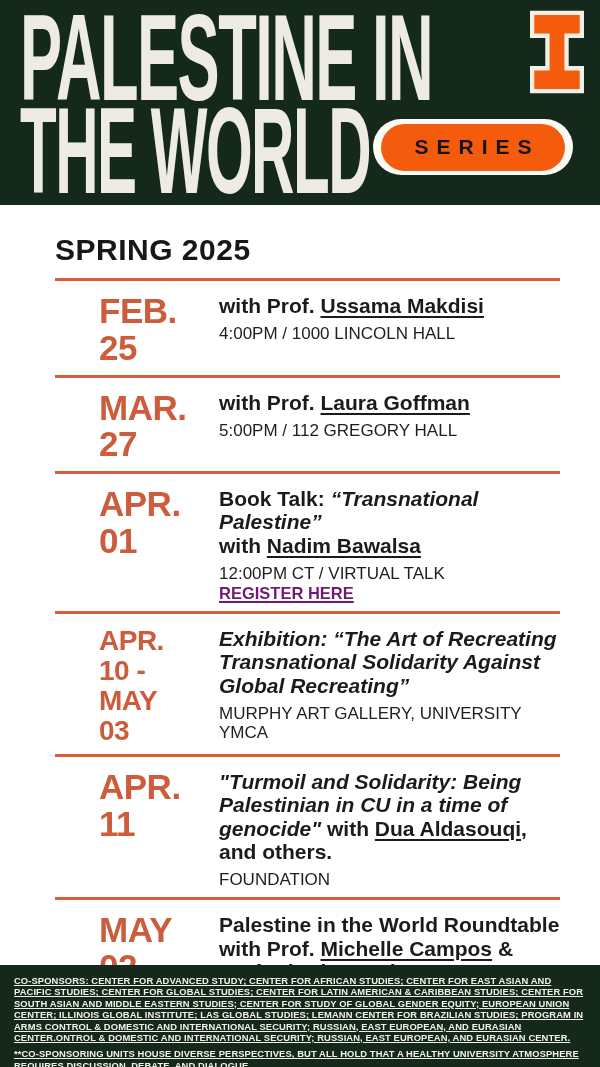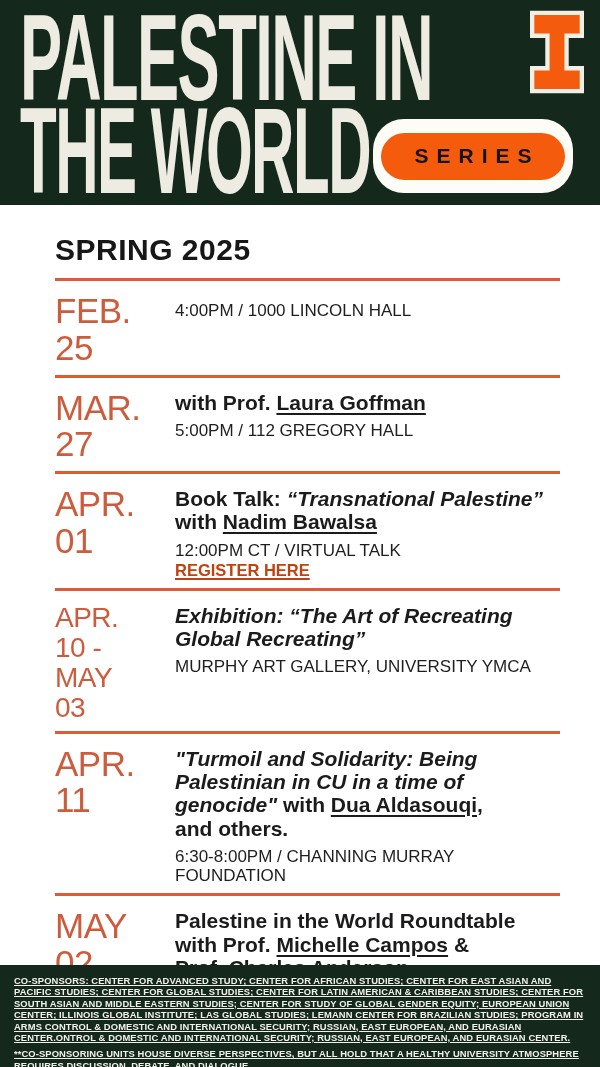--- a/index.html
+++ b/index.html
@@ -24,21 +24,21 @@
   .title-svg{position:absolute;left:0;top:0;}
   .title-svg text{
     fill:var(--cream);
     font-family:"Liberation Sans","DejaVu Sans",sans-serif;
     font-weight:bold;
     font-size:122px;
     letter-spacing:-3px;
   }
   .block-i{position:absolute;top:9px;right:14px;width:58px;height:86px;}
   .series-badge{
-    position:absolute;top:119px;right:27px;width:200px;height:74px;
+    position:absolute;top:119px;right:27px;width:200px;height:56px;
     background:#fdfcf7;border-radius:31px;
     display:flex;align-items:center;justify-content:center;
   }
   .series-inner{
     width:184px;height:47px;background:var(--bright-orange);border-radius:24px;
     display:flex;align-items:center;justify-content:center;
   }
   .series-inner span{
     color:#141414;font-weight:bold;font-size:21px;
     letter-spacing:8px;padding-left:8px;
@@ -51,36 +51,36 @@
   .season{
     font-size:30px;font-weight:bold;color:#171717;letter-spacing:0.5px;
     margin-top:20px;padding-bottom:11px;border-bottom:3px solid var(--rule-orange);
   }
   .event-row{
     display:flex;padding:10px 0 8px;border-bottom:3px solid var(--rule-orange);
   }
   .event-row.last{border-bottom:none;}
   .event-date{
     flex:0 0 120px;width:120px;
-    color:var(--date-orange);font-weight:normal;font-size:35px;line-height:1.05;
-    letter-spacing:-0.5px;padding-top:2px;
+    color:var(--date-orange);font-weight:bold;font-size:35px;line-height:1.05;
+    letter-spacing:-0.5px;padding-top:2px;margin-left:44px;
   }
   .event-date.small{font-size:28px;line-height:1.07;}
   .event-content{flex:1 1 auto;padding-top:3px;}
   .t-line{
     font-size:21px;font-weight:bold;color:var(--ink);line-height:1.11;
     white-space:pre-wrap;
   }
   .t-line .i{font-style:italic;}
   .t-line .u{text-decoration:underline;text-decoration-thickness:2px;text-underline-offset:3px;}
   .meta{
     margin-top:7px;font-size:17px;color:#1e1e1e;line-height:1.13;white-space:pre-wrap;
   }
   .reg-link{
-    display:inline-block;margin-top:1px;font-size:16.5px;font-weight:bold;color:#c2410c;
+    display:inline-block;margin-top:1px;font-size:16.5px;font-weight:bold;color:#701a75;
     text-decoration:underline;text-decoration-thickness:2px;text-underline-offset:2px;
     cursor:pointer;
   }
   
   .ftr{
     flex:0 0 102px;height:102px;background:var(--green);
     padding:10px 14px 0;overflow:hidden;
   }
   .ftr p{
     color:#f2f1e9;font-size:9.4px;font-weight:bold;line-height:1.21;
@@ -110,50 +110,52 @@
       </div>
     </div>
   </header>
 
   <main class="main">
     <h1 class="season">SPRING 2025</h1>
     <div id="events">
         <div class="event-row">
           <div class="event-date">FEB.<br>25</div>
           <div class="event-content">
+            <div class="t-line"><span>with Prof. </span><span class="u">Ussama Makdisi</span></div>
             <div class="meta"><div>4:00PM / 1000 LINCOLN HALL</div></div>
           </div>
         </div>
         <div class="event-row">
           <div class="event-date">MAR.<br>27</div>
           <div class="event-content">
             <div class="t-line"><span>with Prof. </span><span class="u">Laura Goffman</span></div>
             <div class="meta"><div>5:00PM / 112 GREGORY HALL</div></div>
           </div>
         </div>
         <div class="event-row">
           <div class="event-date">APR.<br>01</div>
           <div class="event-content"><div class="t-line"><span>Book Talk: </span><span class="i">“Transnational Palestine”</span></div><div class="t-line"><span>with </span><span class="u">Nadim Bawalsa</span></div><div class="meta"><div>12:00PM CT / VIRTUAL TALK</div></div><a class="reg-link" href="#">REGISTER HERE</a></div>
         </div>
         <div class="event-row">
           <div class="event-date small">APR.<br>10 -<br>MAY<br>03</div>
           <div class="event-content">
             <div class="t-line"><span class="i">Exhibition: “The Art of Recreating</span></div>
+            <div class="t-line"><span class="i">Transnational Solidarity Against</span></div>
             <div class="t-line"><span class="i">Global Recreating”</span></div>
             <div class="meta"><div>MURPHY ART GALLERY, UNIVERSITY YMCA</div></div>
           </div>
         </div>
         <div class="event-row">
           <div class="event-date">APR.<br>11</div>
           <div class="event-content">
             <div class="t-line"><span class="i">"Turmoil and Solidarity: Being</span></div>
             <div class="t-line"><span class="i">Palestinian in CU in a time of</span></div>
             <div class="t-line"><span class="i">genocide"</span><span> with </span><span class="u">Dua Aldasouqi</span><span>,</span></div>
             <div class="t-line"><span>and others.</span></div>
-            <div class="meta"><div>6:30-8:00PM / CHANNING MURRAY</div><div>FOUNDATION</div></div>
+            <div class="meta"><div>FOUNDATION</div></div>
           </div>
         </div>
         <div class="event-row last">
           <div class="event-date">MAY<br>02</div>
           <div class="event-content">
             <div class="t-line"><span>Palestine in the World Roundtable</span></div>
             <div class="t-line"><span>with Prof. </span><span class="u">Michelle Campos</span><span> &amp;</span></div>
             <div class="t-line"><span>Prof. </span><span class="u">Charles Anderson</span></div>
           </div>
         </div>

